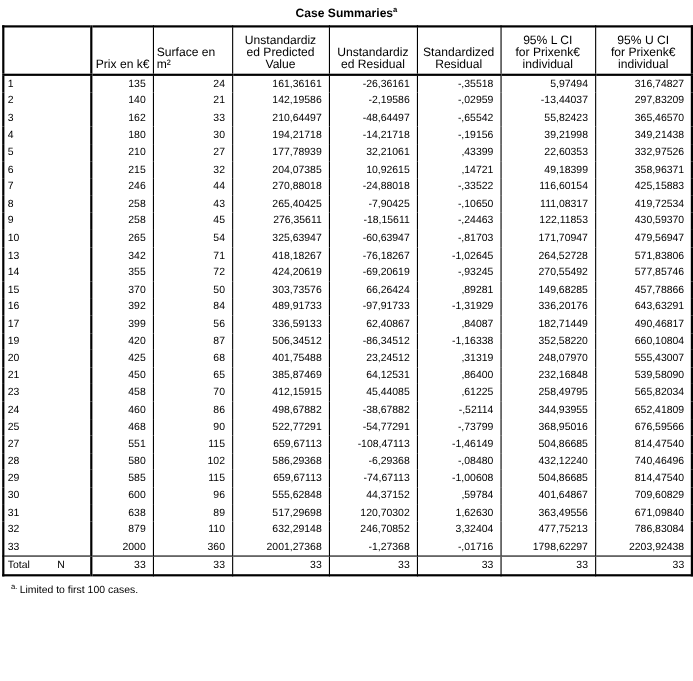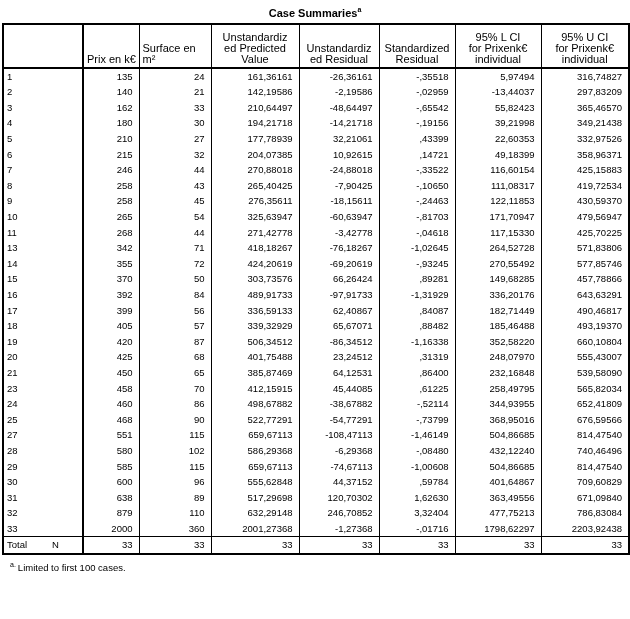--- a/index.html
+++ b/index.html
@@ -150,30 +150,20 @@
           <td class="label">10</td>
           <td>265</td>
           <td>54</td>
           <td>325,63947</td>
           <td>-60,63947</td>
           <td>-,81703</td>
           <td>171,70947</td>
           <td>479,56947</td>
         </tr>
         <tr>
-          <td class="label">11</td>
-          <td>268</td>
-          <td>44</td>
-          <td>271,42778</td>
-          <td>-3,42778</td>
-          <td>-,04618</td>
-          <td>117,15330</td>
-          <td>425,70225</td>
-        </tr>
-        <tr>
           <td class="label">13</td>
           <td>342</td>
           <td>71</td>
           <td>418,18267</td>
           <td>-76,18267</td>
           <td>-1,02645</td>
           <td>264,52728</td>
           <td>571,83806</td>
         </tr>
         <tr>
@@ -210,30 +200,20 @@
           <td class="label">17</td>
           <td>399</td>
           <td>56</td>
           <td>336,59133</td>
           <td>62,40867</td>
           <td>,84087</td>
           <td>182,71449</td>
           <td>490,46817</td>
         </tr>
         <tr>
-          <td class="label">18</td>
-          <td>405</td>
-          <td>57</td>
-          <td>339,32929</td>
-          <td>65,67071</td>
-          <td>,88482</td>
-          <td>185,46488</td>
-          <td>493,19370</td>
-        </tr>
-        <tr>
           <td class="label">19</td>
           <td>420</td>
           <td>87</td>
           <td>506,34512</td>
           <td>-86,34512</td>
           <td>-1,16338</td>
           <td>352,58220</td>
           <td>660,10804</td>
         </tr>
         <tr>

